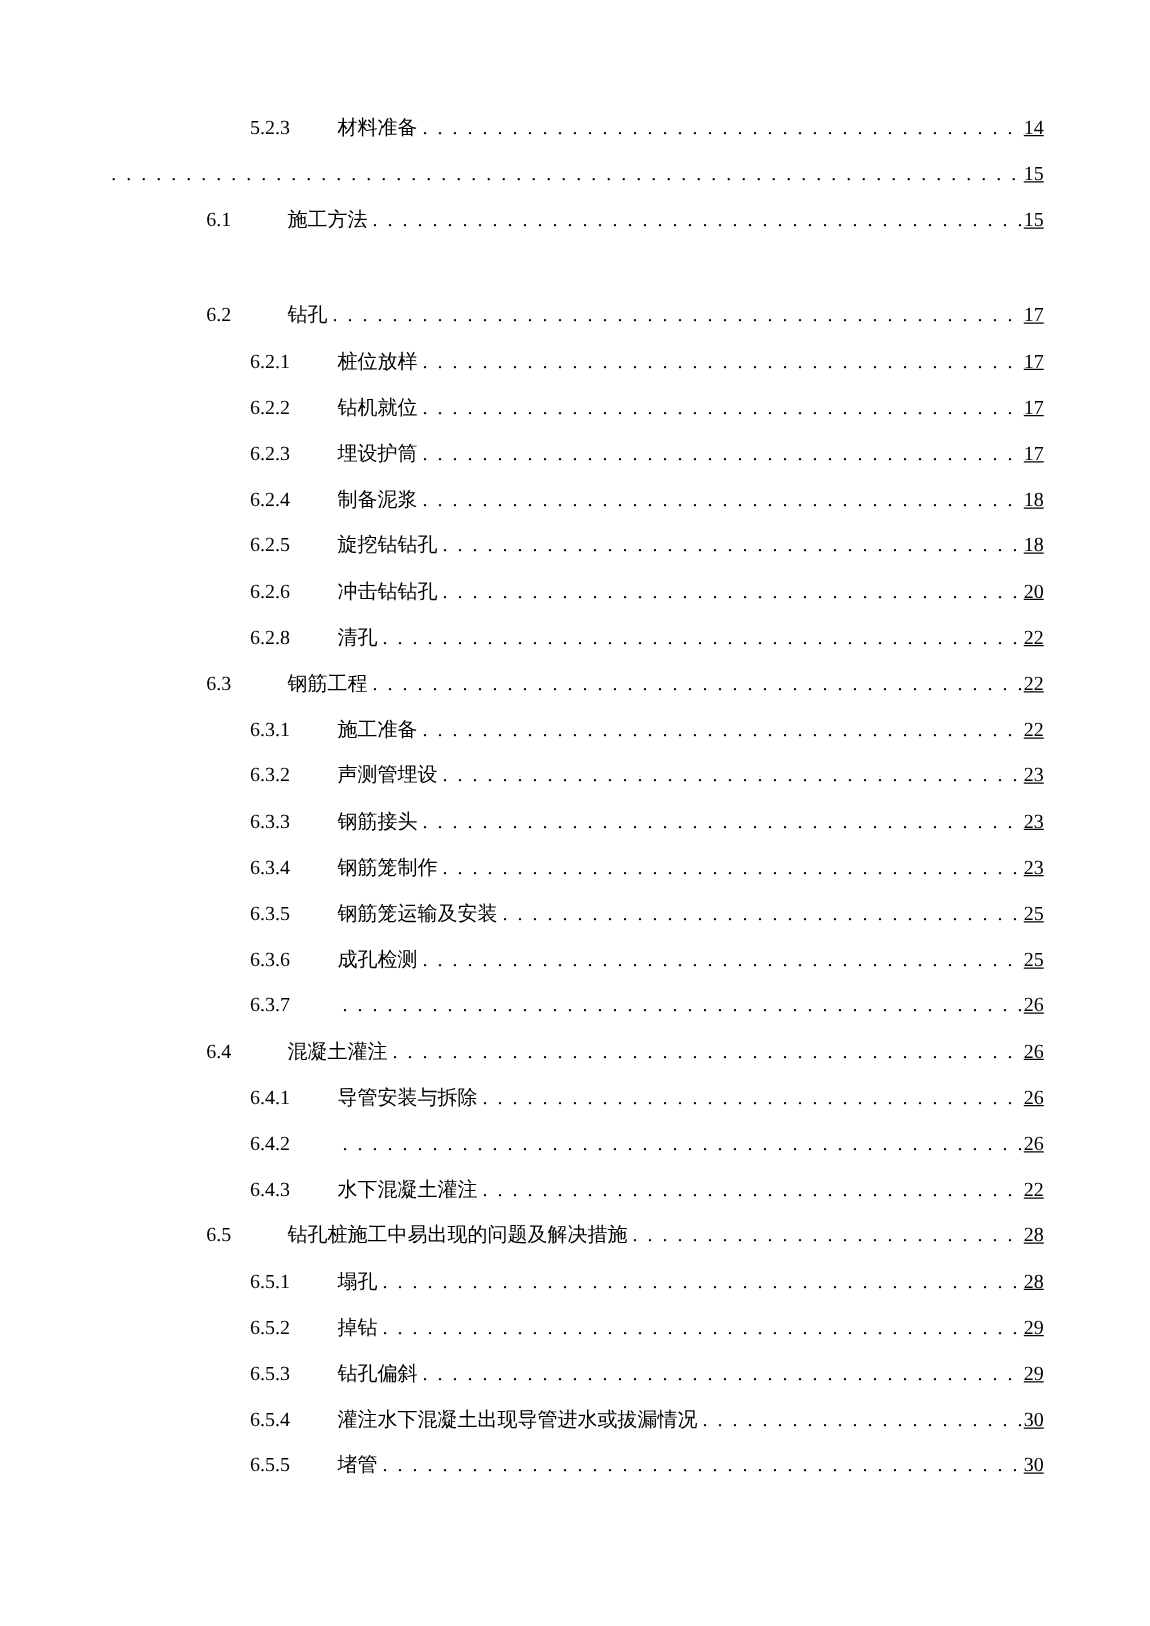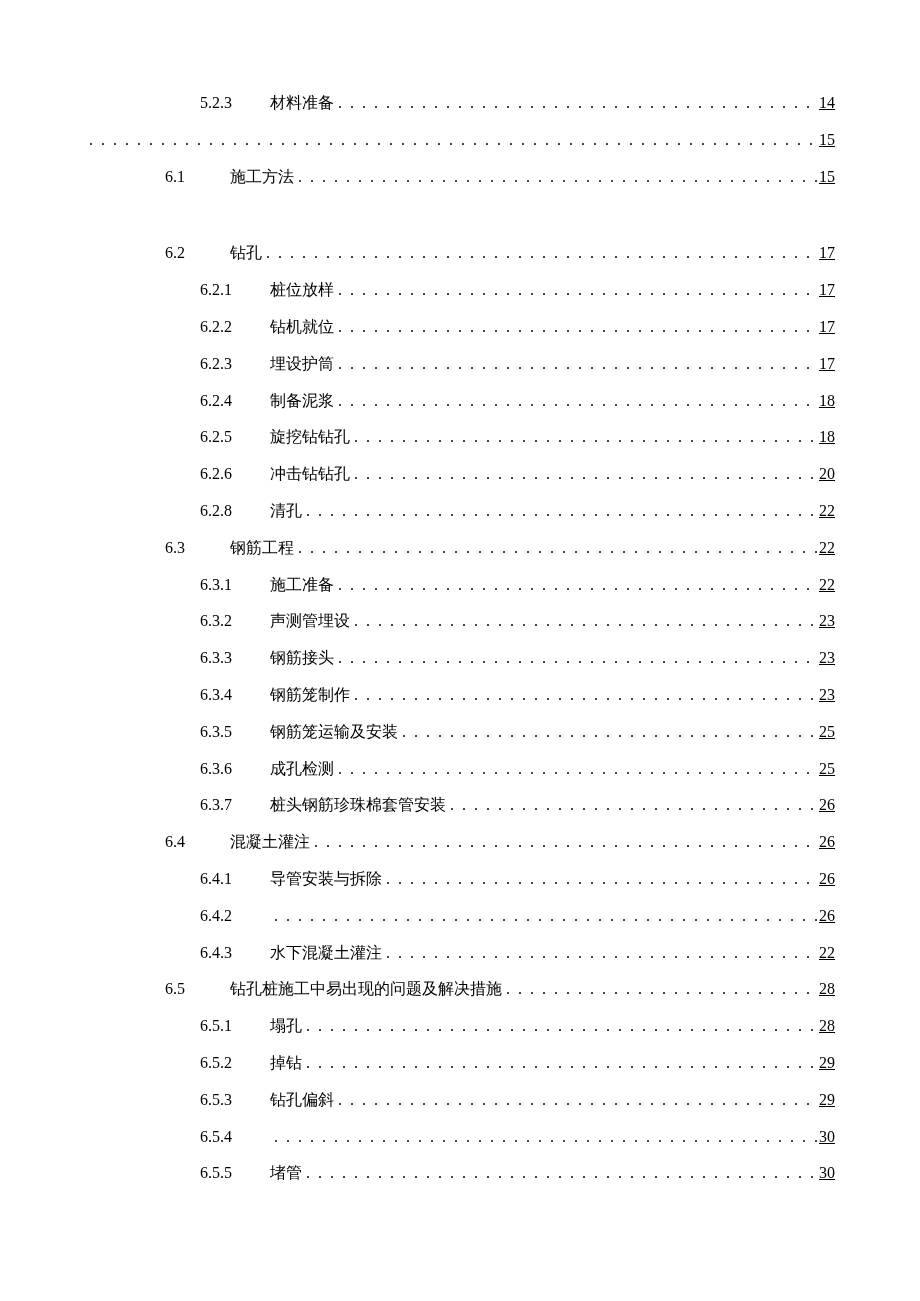--- a/index.html
+++ b/index.html
@@ -166,21 +166,20 @@
       <span class="toc-page">25</span>
     </div>
     <div class="toc-line indent-2">
       <span class="toc-num-sub">6.3.6</span>
       <span class="toc-title">成孔检测</span>
       <span class="toc-leader"></span>
       <span class="toc-page">25</span>
     </div>
     <div class="toc-line indent-2">
       <span class="toc-num-sub">6.3.7</span>
-      <span class="toc-title">桩头钢筋珍珠棉套管安装</span>
       <span class="toc-leader"></span>
       <span class="toc-page">26</span>
     </div>
     <div class="toc-line indent-1">
       <span class="toc-num">6.4</span>
       <span class="toc-title">混凝土灌注</span>
       <span class="toc-leader"></span>
       <span class="toc-page">26</span>
     </div>
     <div class="toc-line indent-2">
@@ -219,20 +218,21 @@
       <span class="toc-page">29</span>
     </div>
     <div class="toc-line indent-2">
       <span class="toc-num-sub">6.5.3</span>
       <span class="toc-title">钻孔偏斜</span>
       <span class="toc-leader"></span>
       <span class="toc-page">29</span>
     </div>
     <div class="toc-line indent-2">
       <span class="toc-num-sub">6.5.4</span>
+      <span class="toc-title">灌注水下混凝土出现导管进水或拔漏情况</span>
       <span class="toc-leader"></span>
       <span class="toc-page">30</span>
     </div>
     <div class="toc-line indent-2">
       <span class="toc-num-sub">6.5.5</span>
       <span class="toc-title">堵管</span>
       <span class="toc-leader"></span>
       <span class="toc-page">30</span>
     </div>
   </div>

